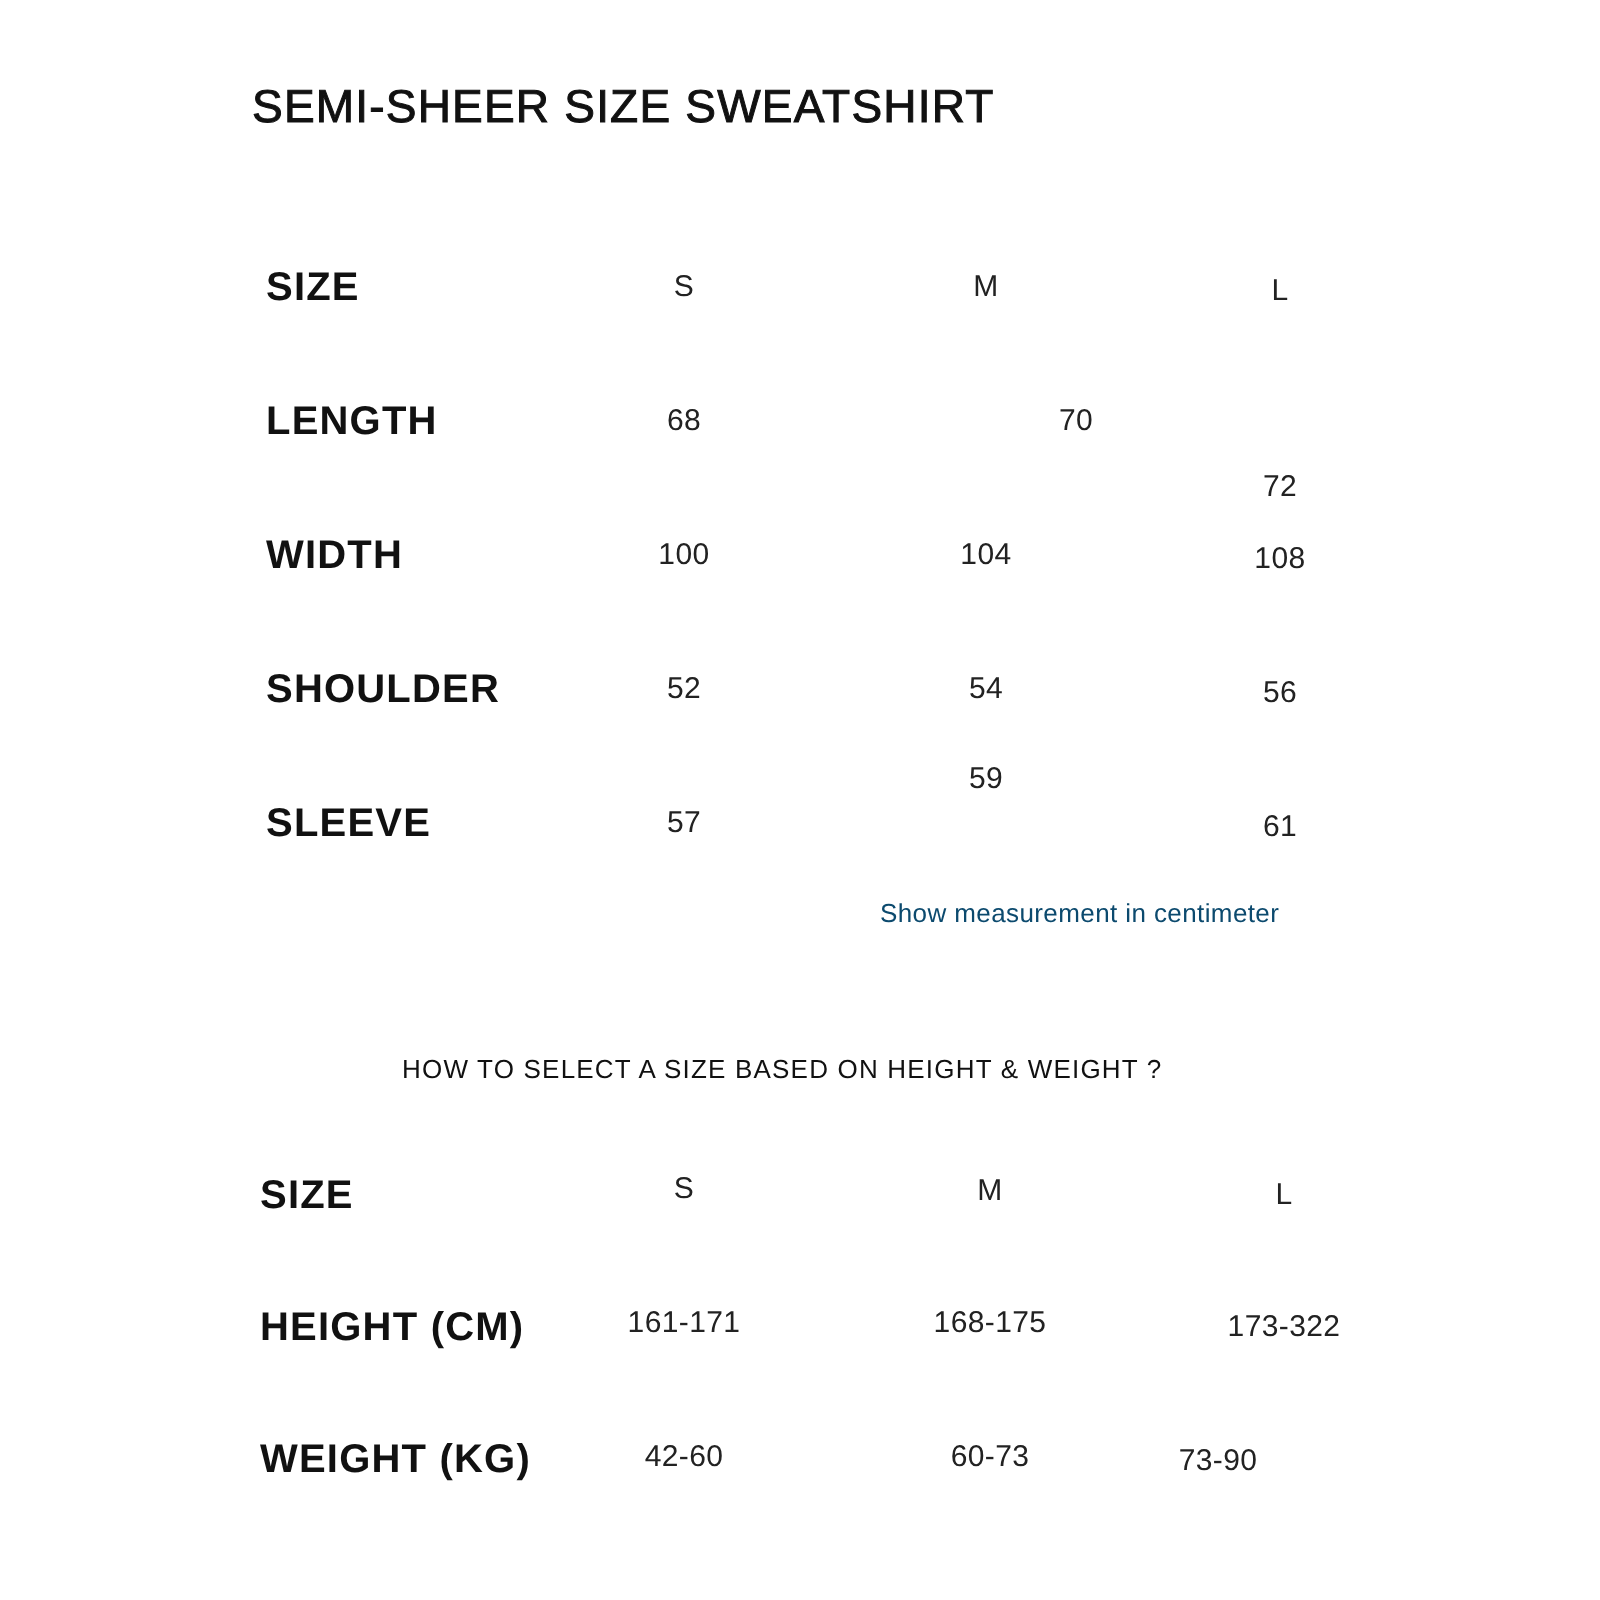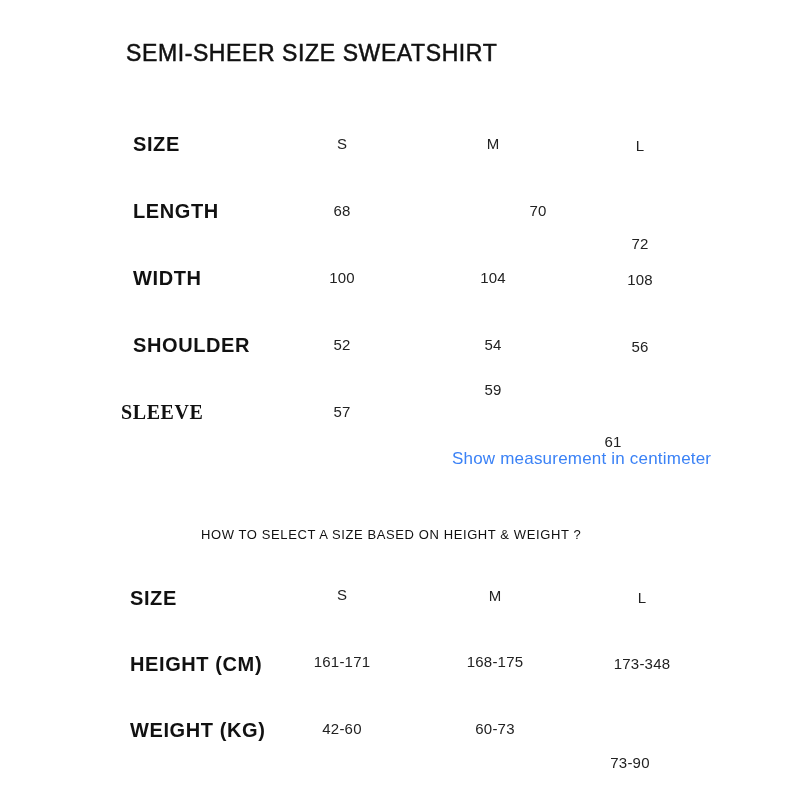--- a/index.html
+++ b/index.html
@@ -16,21 +16,21 @@
       -webkit-text-stroke: 0.5px #111;
     }
     .row-label {
       font-size: 20px; font-weight: bold; letter-spacing: 0.6px; color: #111;
     }
     .cell {
       font-size: 15px; color: #222; transform: translateX(-50%);
       letter-spacing: 0.2px;
     }
     .note {
-      left: 440px; top: 449px; font-size: 17px; color: #3b82f6; letter-spacing: 0.2px; margin-left: 12px;
+      left: 440px; top: 449px; font-size: 13px; color: #0c4a6e; letter-spacing: 0.2px;
     }
     .subtitle {
       left: 201px; top: 527px; font-size: 13px; font-weight: normal; letter-spacing: 0.6px; color: #111;
     }
   </style>
 </head>
 <body>
 
 <div>
 
@@ -51,41 +51,41 @@
     <div class="abs row-label" style="left:133px; top:267px;">WIDTH</div>
     <div class="abs cell" style="left:342px; top:269px;">100</div>
     <div class="abs cell" style="left:493px; top:269px;text-align:right;">104</div>
     <div class="abs cell" style="left:640px; top:271px;">108</div>
 
     <div class="abs row-label" style="left:133px; top:334px;">SHOULDER</div>
     <div class="abs cell" style="left:342px; top:336px;">52</div>
     <div class="abs cell" style="left:493px; top:336px;">54</div>
     <div class="abs cell" style="left:640px; top:338px;">56</div>
 
-    <div class="abs row-label" style="left:121px; top:401px;font-family:Liberation Serif, serif;">SLEEVE</div>
+    <div class="abs row-label" style="left:133px; top:401px;">SLEEVE</div>
     <div class="abs cell" style="left:342px; top:403px;">57</div>
     <div class="abs cell" style="left:493px; top:381px;">59</div>
-    <div class="abs cell" style="left:613px; top:405px;margin-top:28px;">61</div>
+    <div class="abs cell" style="left:640px; top:405px;">61</div>
 
     <div class="abs note">Show measurement in centimeter</div>
   </div>
 
   <div class="abs subtitle">HOW TO SELECT A SIZE BASED ON HEIGHT &amp; WEIGHT ?</div>
 
   <div>
 
     <div class="abs row-label" style="left:130px; top:587px;">SIZE</div>
     <div class="abs cell" style="left:342px; top:586px;">S</div>
     <div class="abs cell" style="left:495px; top:587px;">M</div>
     <div class="abs cell" style="left:642px; top:589px;">L</div>
 
     <div class="abs row-label" style="left:130px; top:653px;">HEIGHT (CM)</div>
     <div class="abs cell" style="left:342px; top:653px;">161-171</div>
     <div class="abs cell" style="left:495px; top:653px;">168-175</div>
-    <div class="abs cell" style="left:642px; top:655px;">173-348</div>
+    <div class="abs cell" style="left:642px; top:655px;">173-322</div>
 
     <div class="abs row-label" style="left:130px; top:719px;text-align:center;">WEIGHT (KG)</div>
     <div class="abs cell" style="left:342px; top:720px;">42-60</div>
     <div class="abs cell" style="left:495px; top:720px;">60-73</div>
-    <div class="abs cell" style="left:630px; top:722px;margin-top:32px;">73-90</div>
+    <div class="abs cell" style="left:609px; top:722px;">73-90</div>
   </div>
 
 </div>
 
 </body></html>

